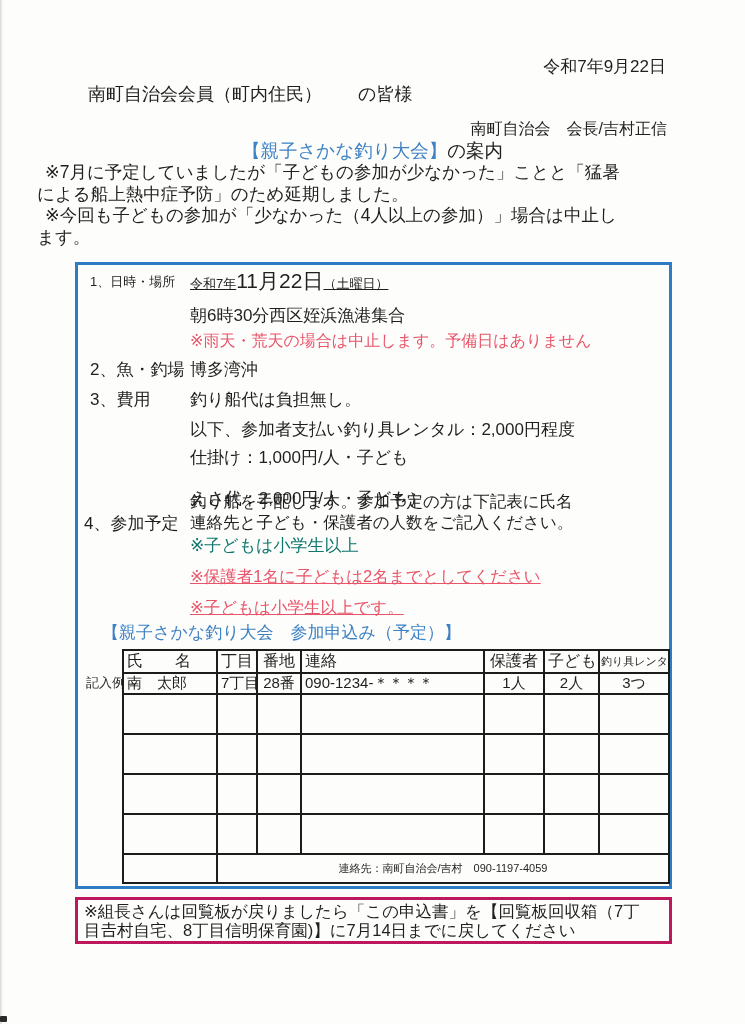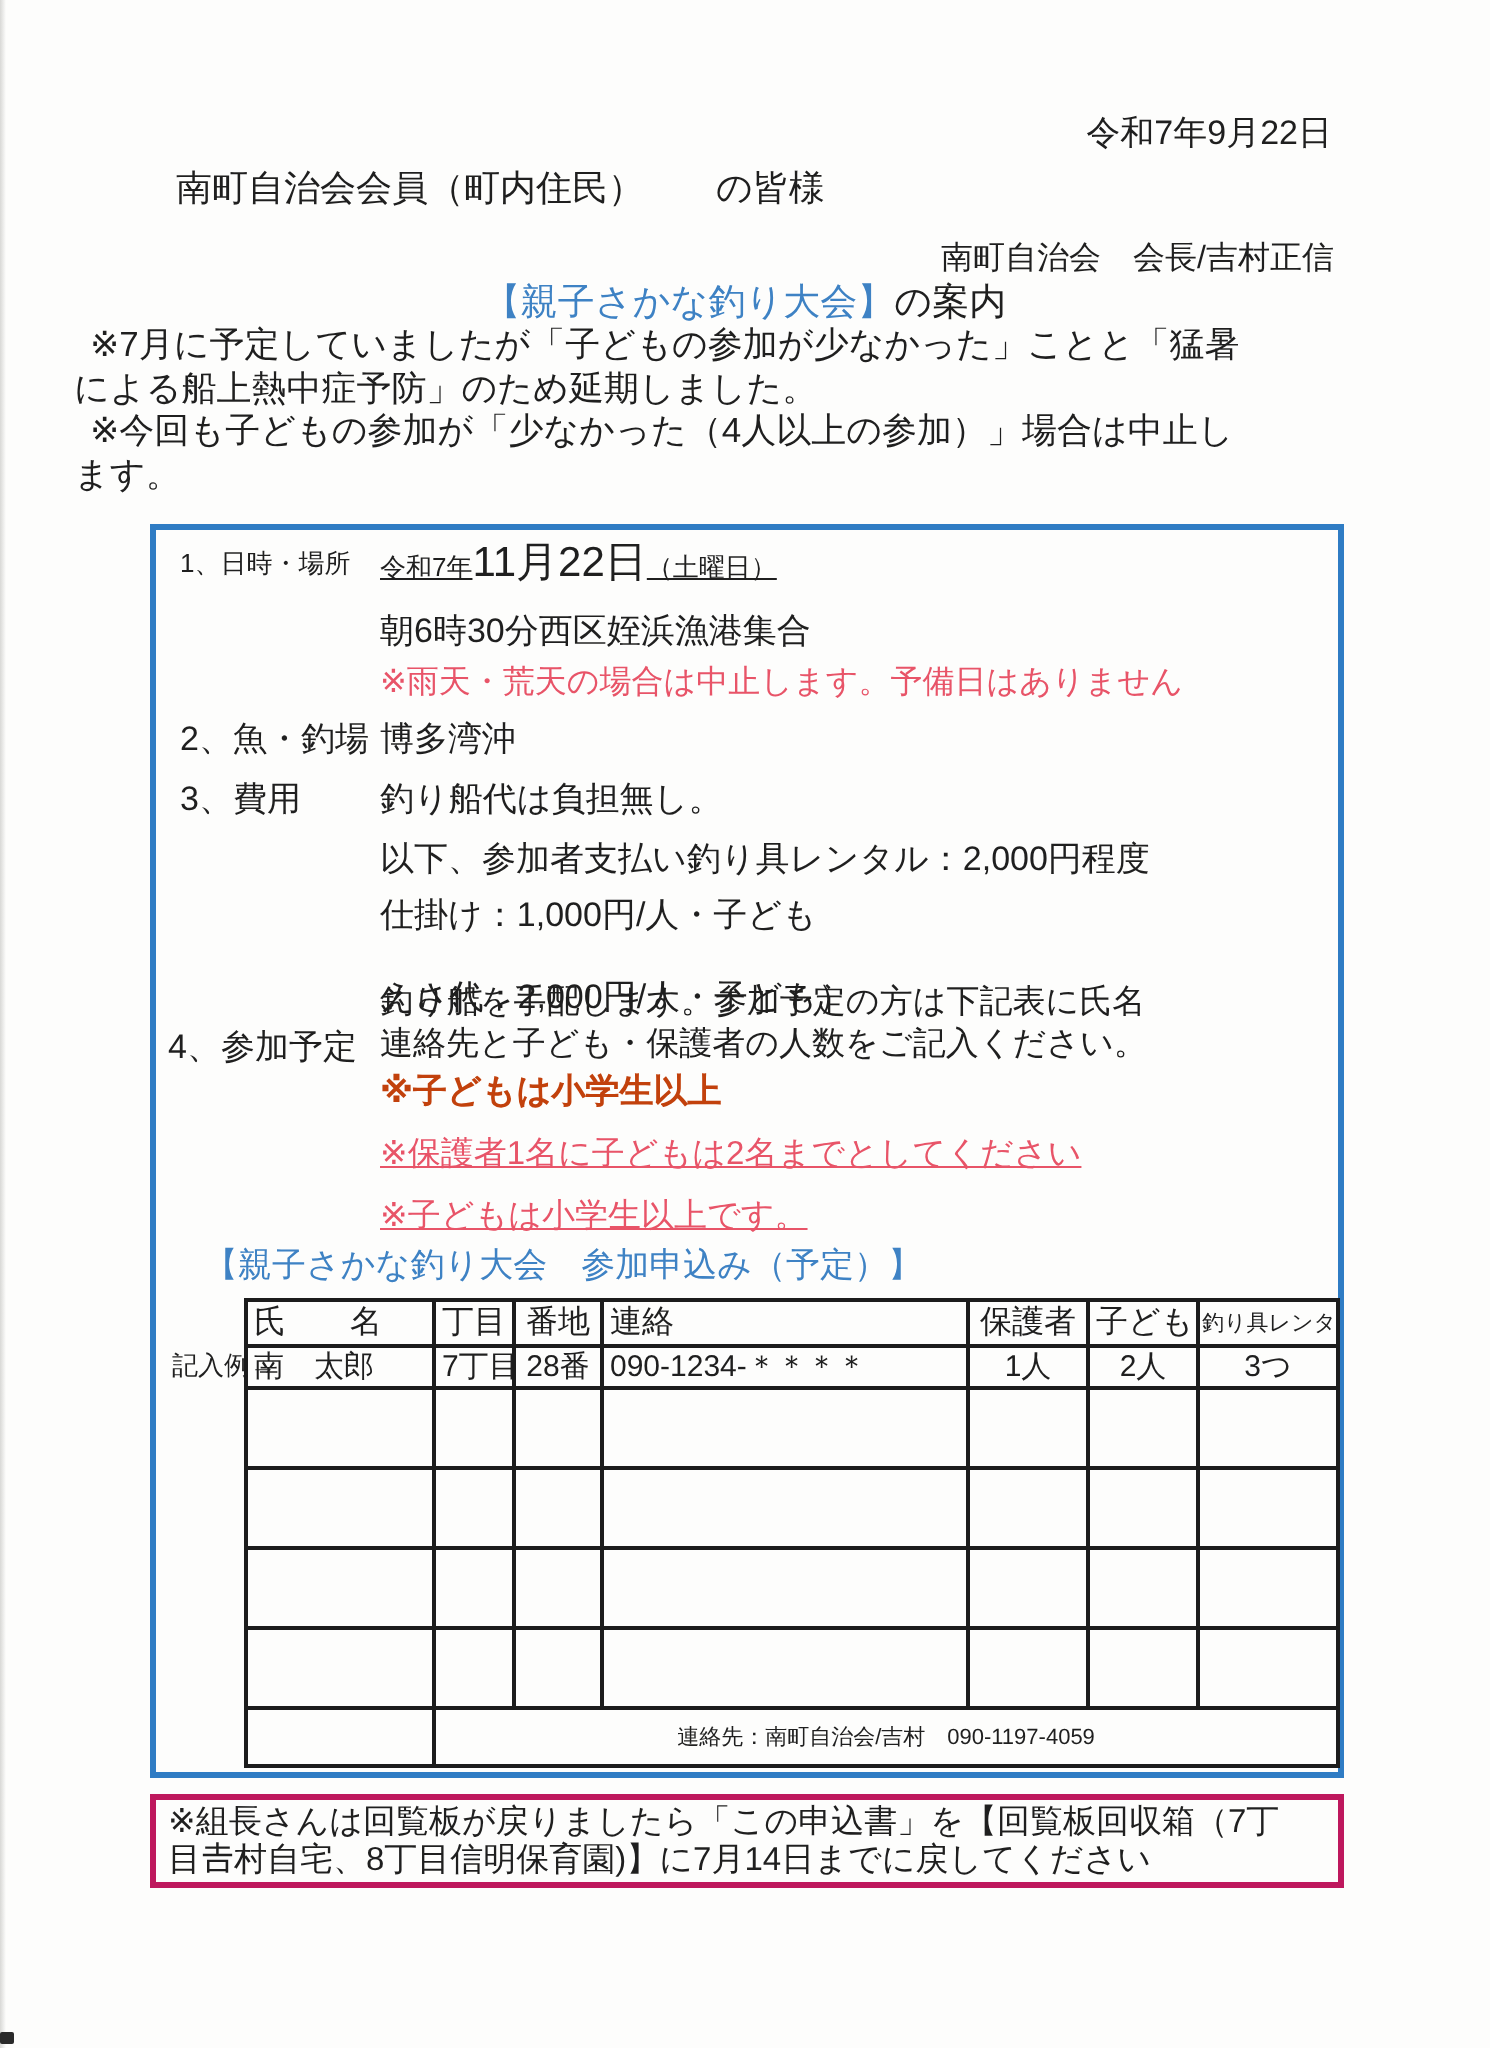--- a/index.html
+++ b/index.html
@@ -19,21 +19,21 @@
   .intro{top:162px;left:37px;width:685px;font-size:17.5px;line-height:21.6px;}
   .intro p{margin:0;white-space:pre-line;text-indent:8px;}
   
   .info-box{
     top:262px;left:75px;width:591px;height:621px;
     border:3px solid #2f7cc4;background:transparent;
   }
   .ib{position:absolute;font-size:17px;white-space:nowrap;}
   .lbl-small{font-size:13px;}
   .red{color:#e85468;}
-  .red-bold{color:#c2410c;font-weight:bold;}
+  .red-bold{color:#0f766e;font-weight:normal;}
   .red-under{color:#e85468;text-decoration:underline;}
   .date-big{font-size:21px;}
   .date-norm{font-size:13px;text-decoration:underline;}
   .pre{white-space:pre-line;}
   .tbl-title{color:#3e82c4;font-weight:500;}
   
   table.signup{border-collapse:collapse;position:absolute;left:44px;top:384px;
     table-layout:fixed;width:546px;}
   table.signup td,table.signup th{
     border:2px solid #1c1c1c;padding:0 3px;font-weight:normal;

